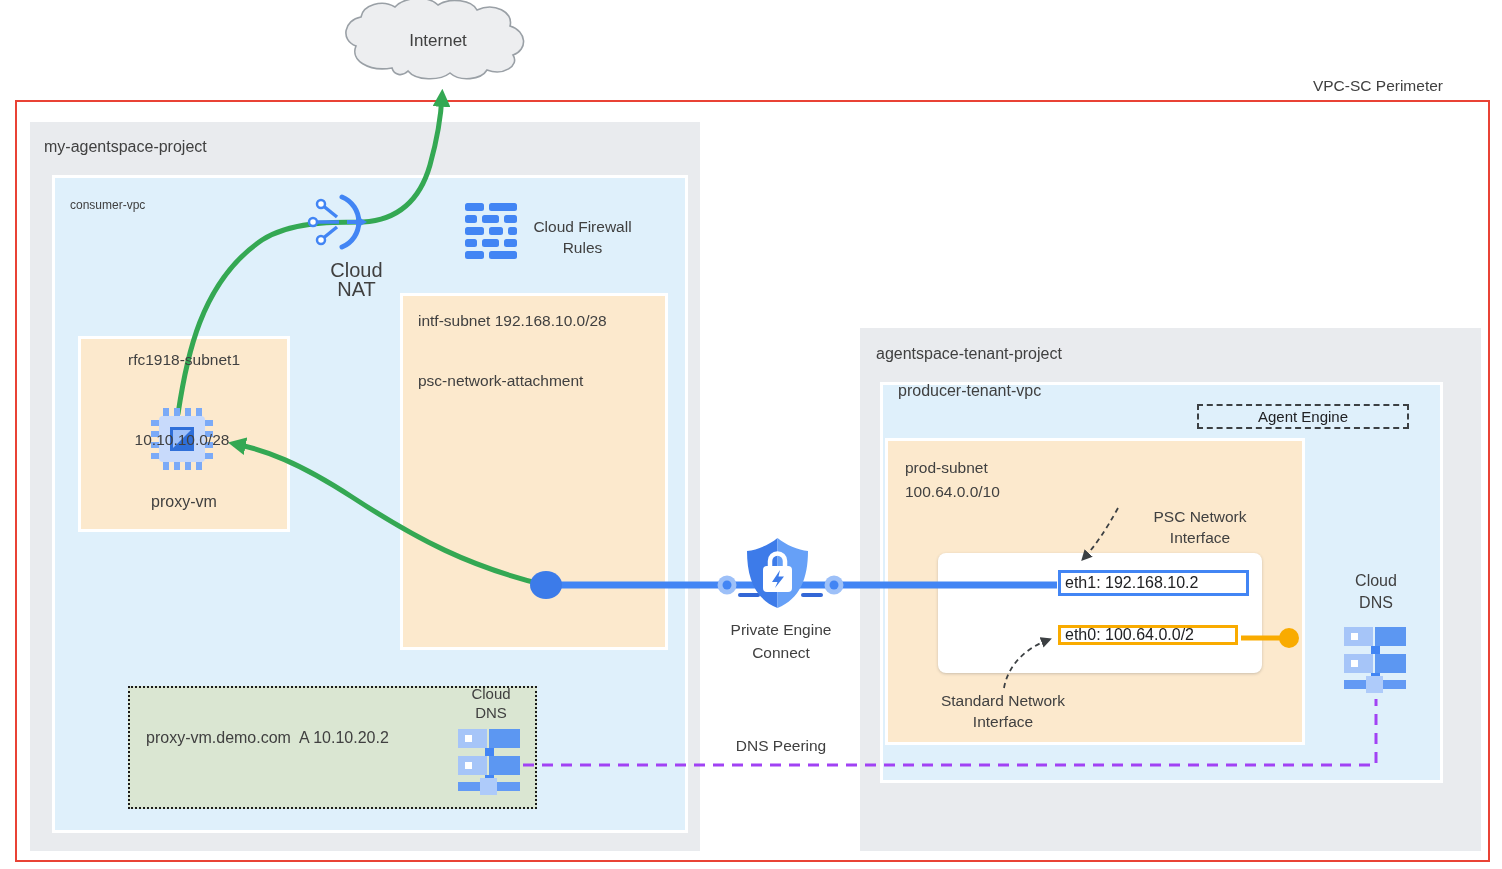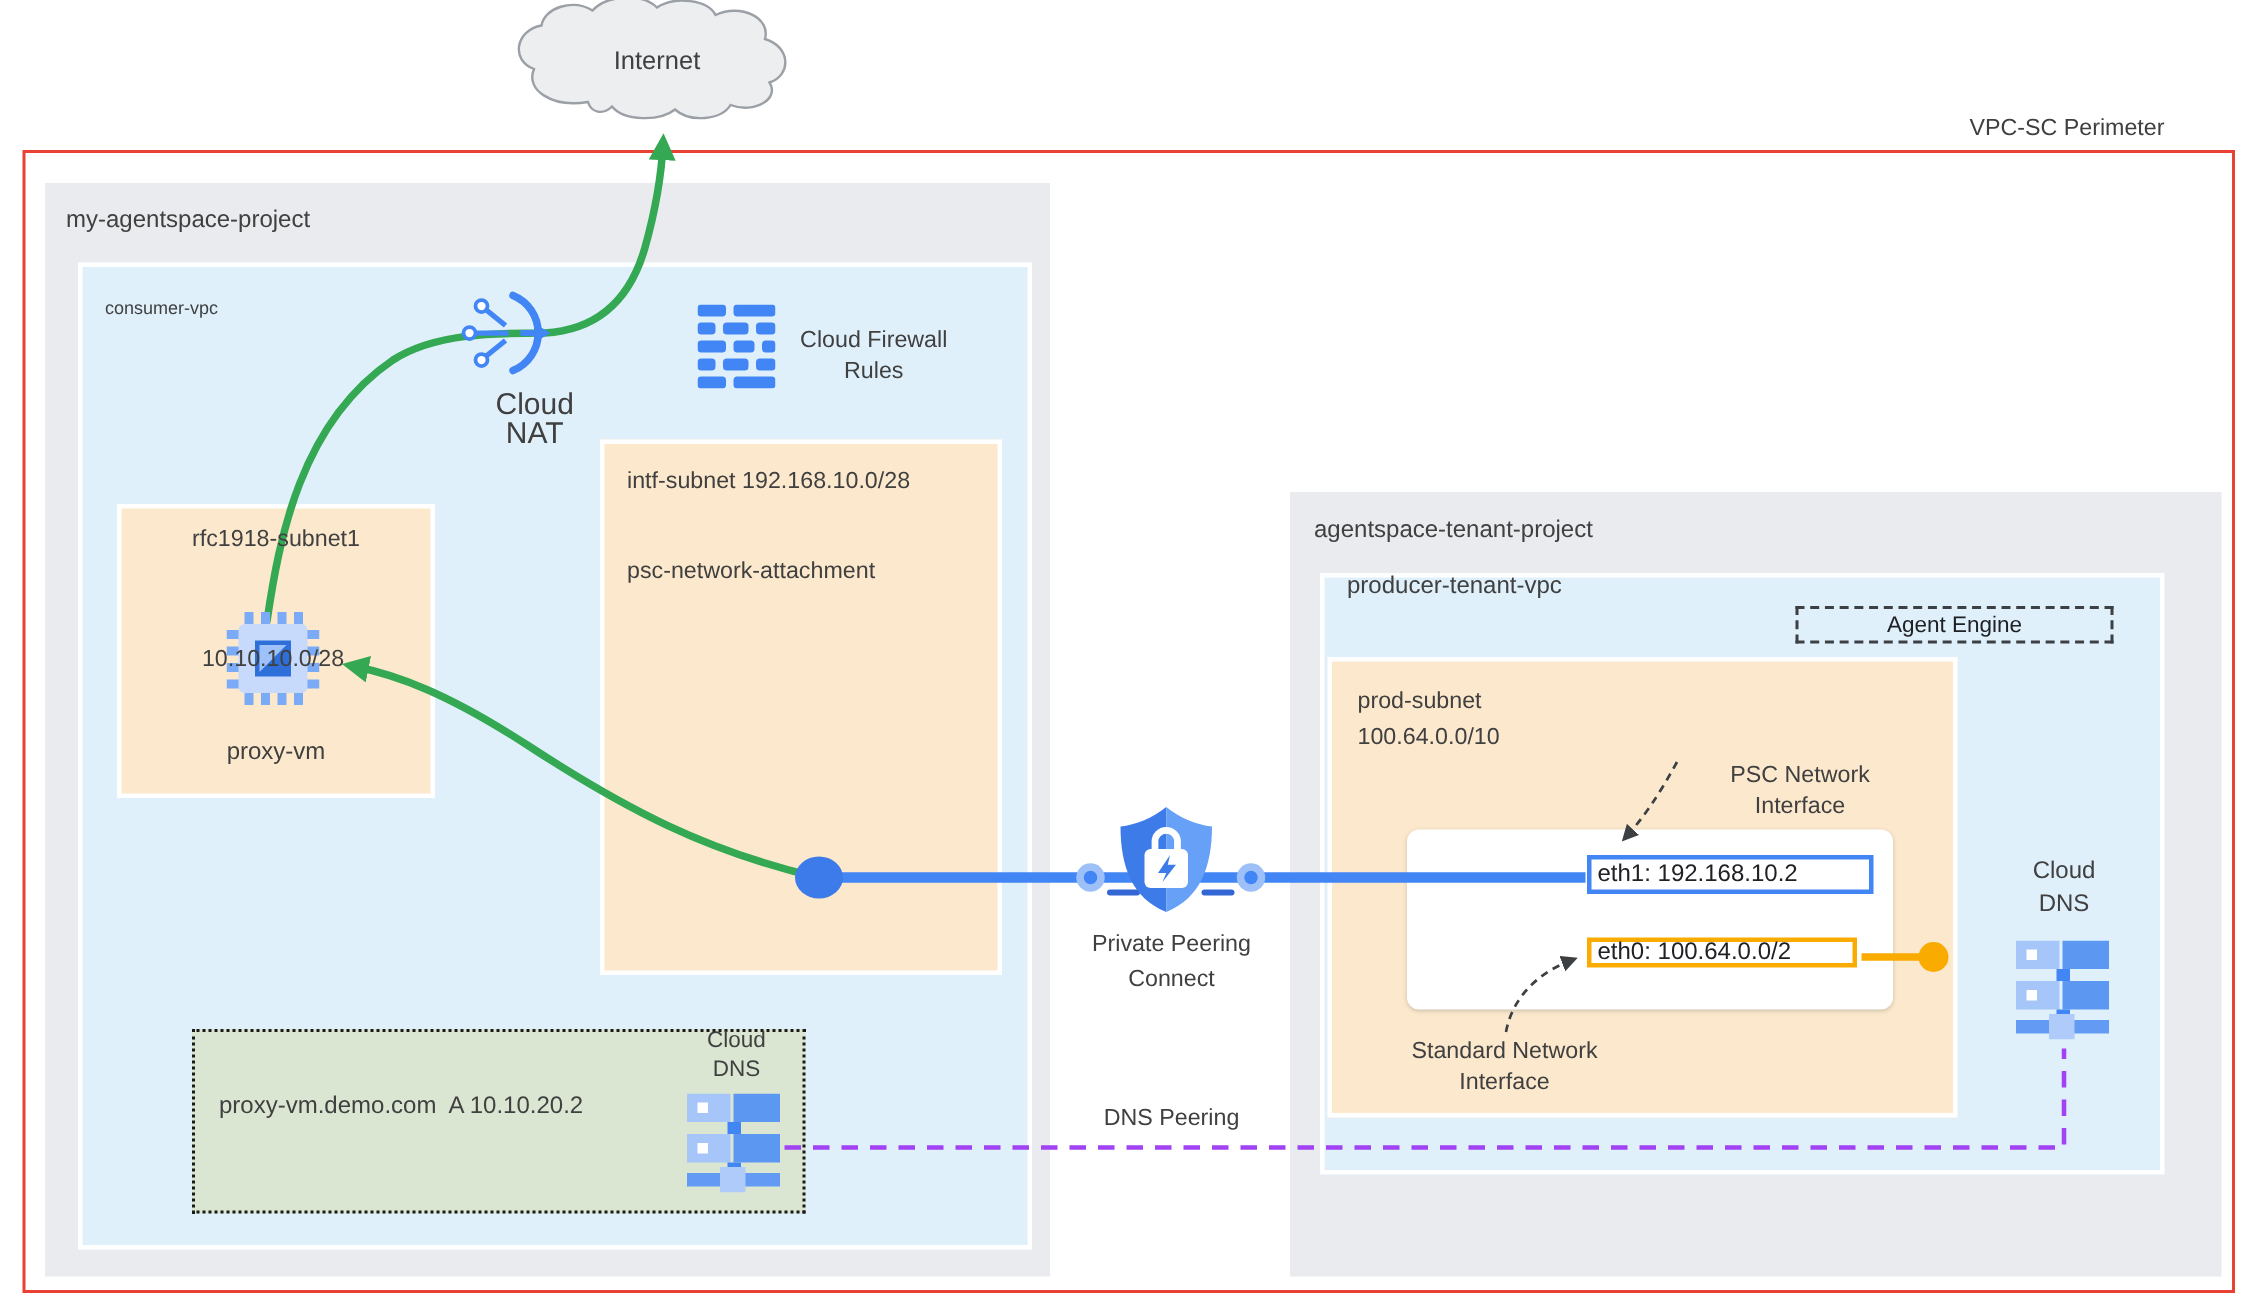--- a/index.html
+++ b/index.html
@@ -223,21 +223,21 @@
   <div class="lbl center" style="left:78px;top:382px;width:208px;font-size:15.5px;margin-top:48px;">10.10.10.0/28</div>
   <div class="lbl center" style="left:78px;top:492px;width:212px;font-size:16px;">proxy-vm</div>
 
   <div class="lbl pre" style="left:146px;top:728px;font-size:16px;">proxy-vm.demo.com  A 10.10.20.2</div>
   <div class="lbl center" style="left:455px;top:684px;width:72px;font-size:15px;line-height:19px;">
     <div>Cloud</div>
     <div>DNS</div>
   </div>
 
   <div class="lbl center" style="left:711px;top:618px;width:140px;font-size:15.5px;line-height:23px;">
-    <div>Private Peering</div>
+    <div>Private Engine</div>
     <div>Connect</div>
   </div>
 
   <div class="lbl" style="left:876px;top:344px;font-size:16px;">agentspace-tenant-project</div>
   <div class="lbl" style="left:898px;top:381px;font-size:16px;">producer-tenant-vpc</div>
 
   <div class="lbl" style="left:905px;top:458px;font-size:15.5px;text-align:right;">prod-subnet</div>
   <div class="lbl" style="left:905px;top:482px;font-size:15.5px;">100.64.0.0/10</div>
 
   <div class="lbl center" style="left:1130px;top:462px;width:140px;font-size:15.5px;line-height:21px;margin-top:44px;">

